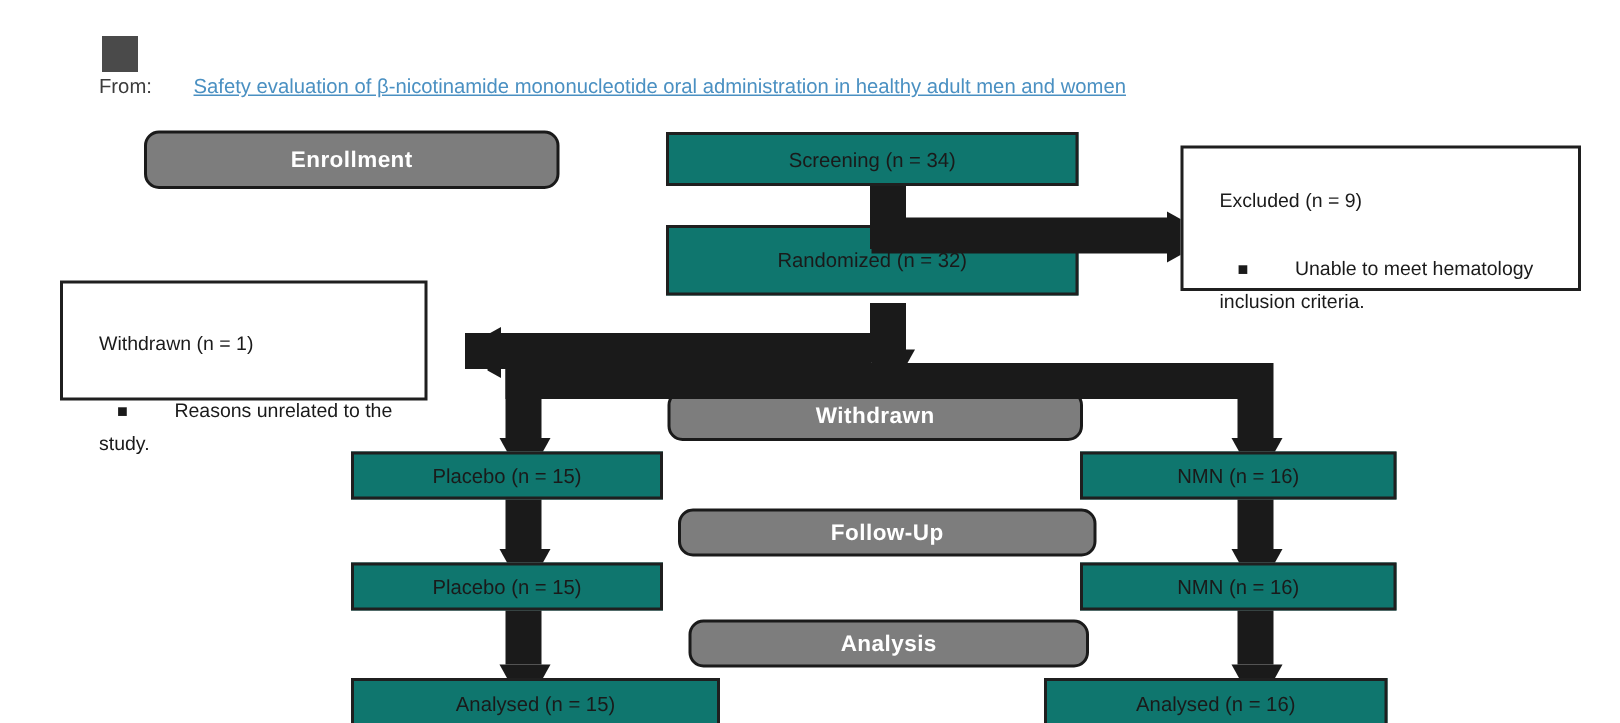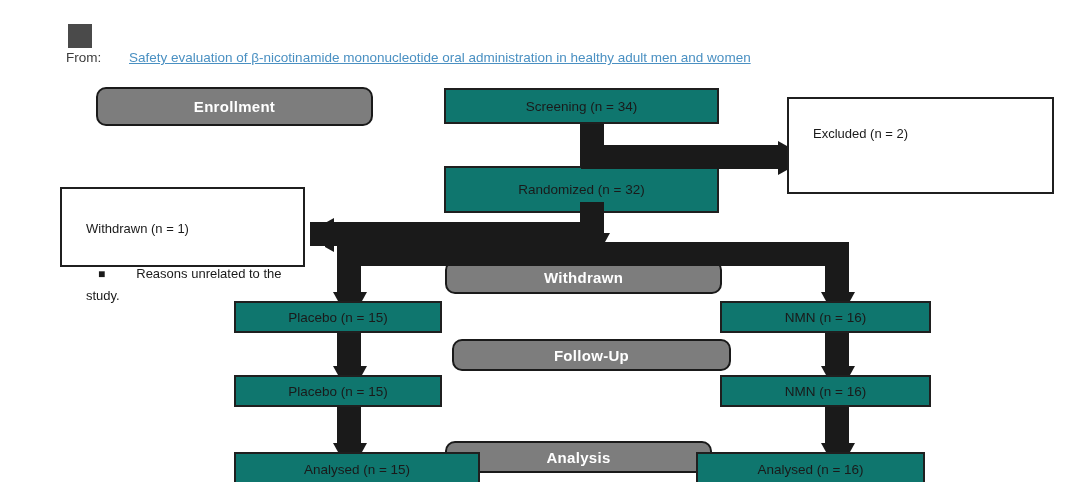--- a/index.html
+++ b/index.html
@@ -38,30 +38,31 @@
   <div class="frag"></div>
 
   <div class="src-line">
     <span>From:</span>
     <a href="#">Safety evaluation of β-nicotinamide mononucleotide oral administration in healthy adult men and women</a>
   </div>
 
   <div class="band" style="left:28px; top:63px; width:277px; height:39px;margin-left:44px;">Enrollment</div>
   <div class="band" style="left:421px; top:236px; width:277px; height:34px;">Withdrawn</div>
   <div class="band" style="left:428px; top:315px; width:279px; height:32px;">Follow-Up</div>
-  <div class="band" style="left:421px; top:389px; width:267px; height:32px;margin-top:28px;">Analysis</div>
+  <div class="band" style="left:435px; top:389px; width:267px; height:32px;">Analysis</div>
 
   <div class="node" style="left:420px; top:64px; width:275px; height:36px;">Screening (n = 34)</div>
-  <div class="node" style="left:420px; top:142px; width:275px; height:47px;">Randomized (n = 32)</div>
+  <div class="node" style="left:420px; top:126px; width:275px; height:47px;">Randomized (n = 32)</div>
 
   <div class="sidebox" style="left:763px; top:73px; width:267px; height:97px; padding:12px 10px 0 12px;">
-    <div>Excluded (n = 2)</div>
+    <div>Excluded (n = 9)</div>
+    <div><span class="bullet">■</span><span>Unable to meet hematology inclusion criteria.</span></div>
   </div>
 
-  <div class="sidebox" style="left:36px; top:163px; width:245px; height:80px; padding:17px 8px 0 12px;">
+  <div class="sidebox" style="left:16px; top:163px; width:245px; height:80px; padding:17px 8px 0 12px;">
     <div>Withdrawn (n = 1)</div>
     <div><span class="bullet">■</span><span>Reasons unrelated to the study.</span></div>
   </div>
 
   <div class="node" style="left:210px; top:277px; width:208px; height:32px;">Placebo (n = 15)</div>
   <div class="node" style="left:696px; top:277px; width:211px; height:32px;">NMN (n = 16)</div>
 
   <div class="node" style="left:210px; top:351px; width:208px; height:32px;">Placebo (n = 15)</div>
   <div class="node" style="left:696px; top:351px; width:211px; height:32px;">NMN (n = 16)</div>
 

